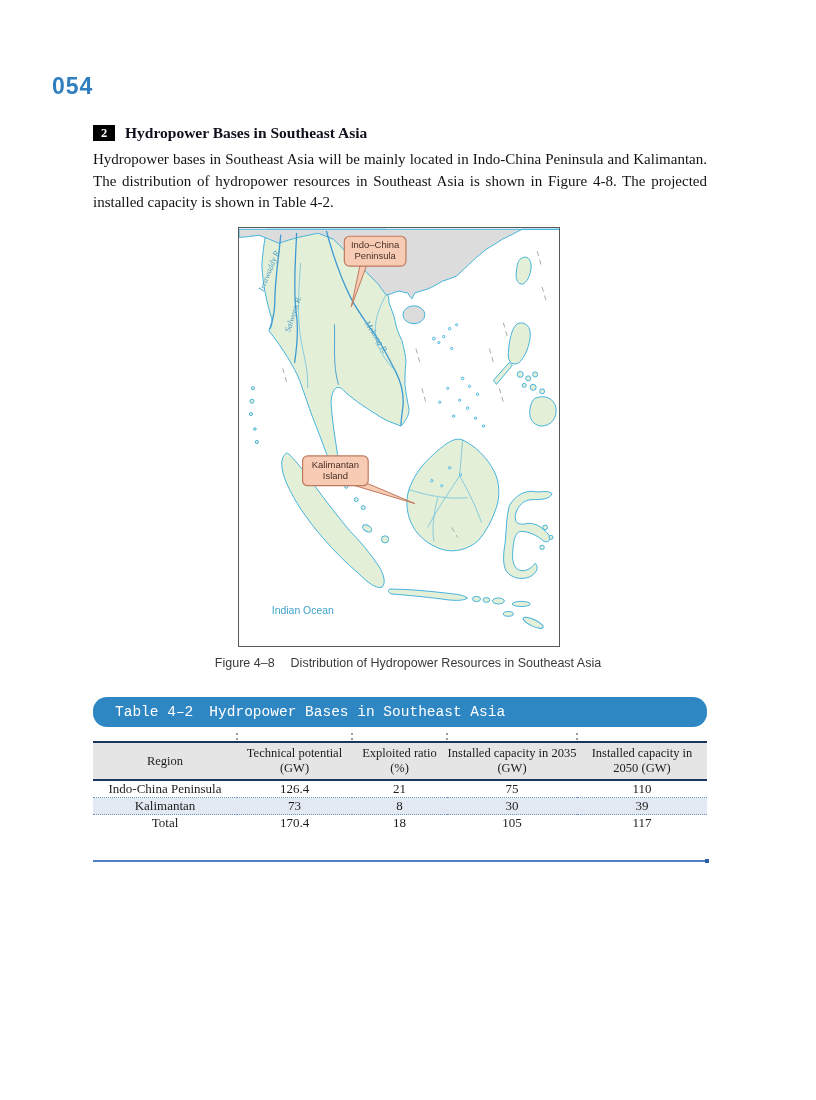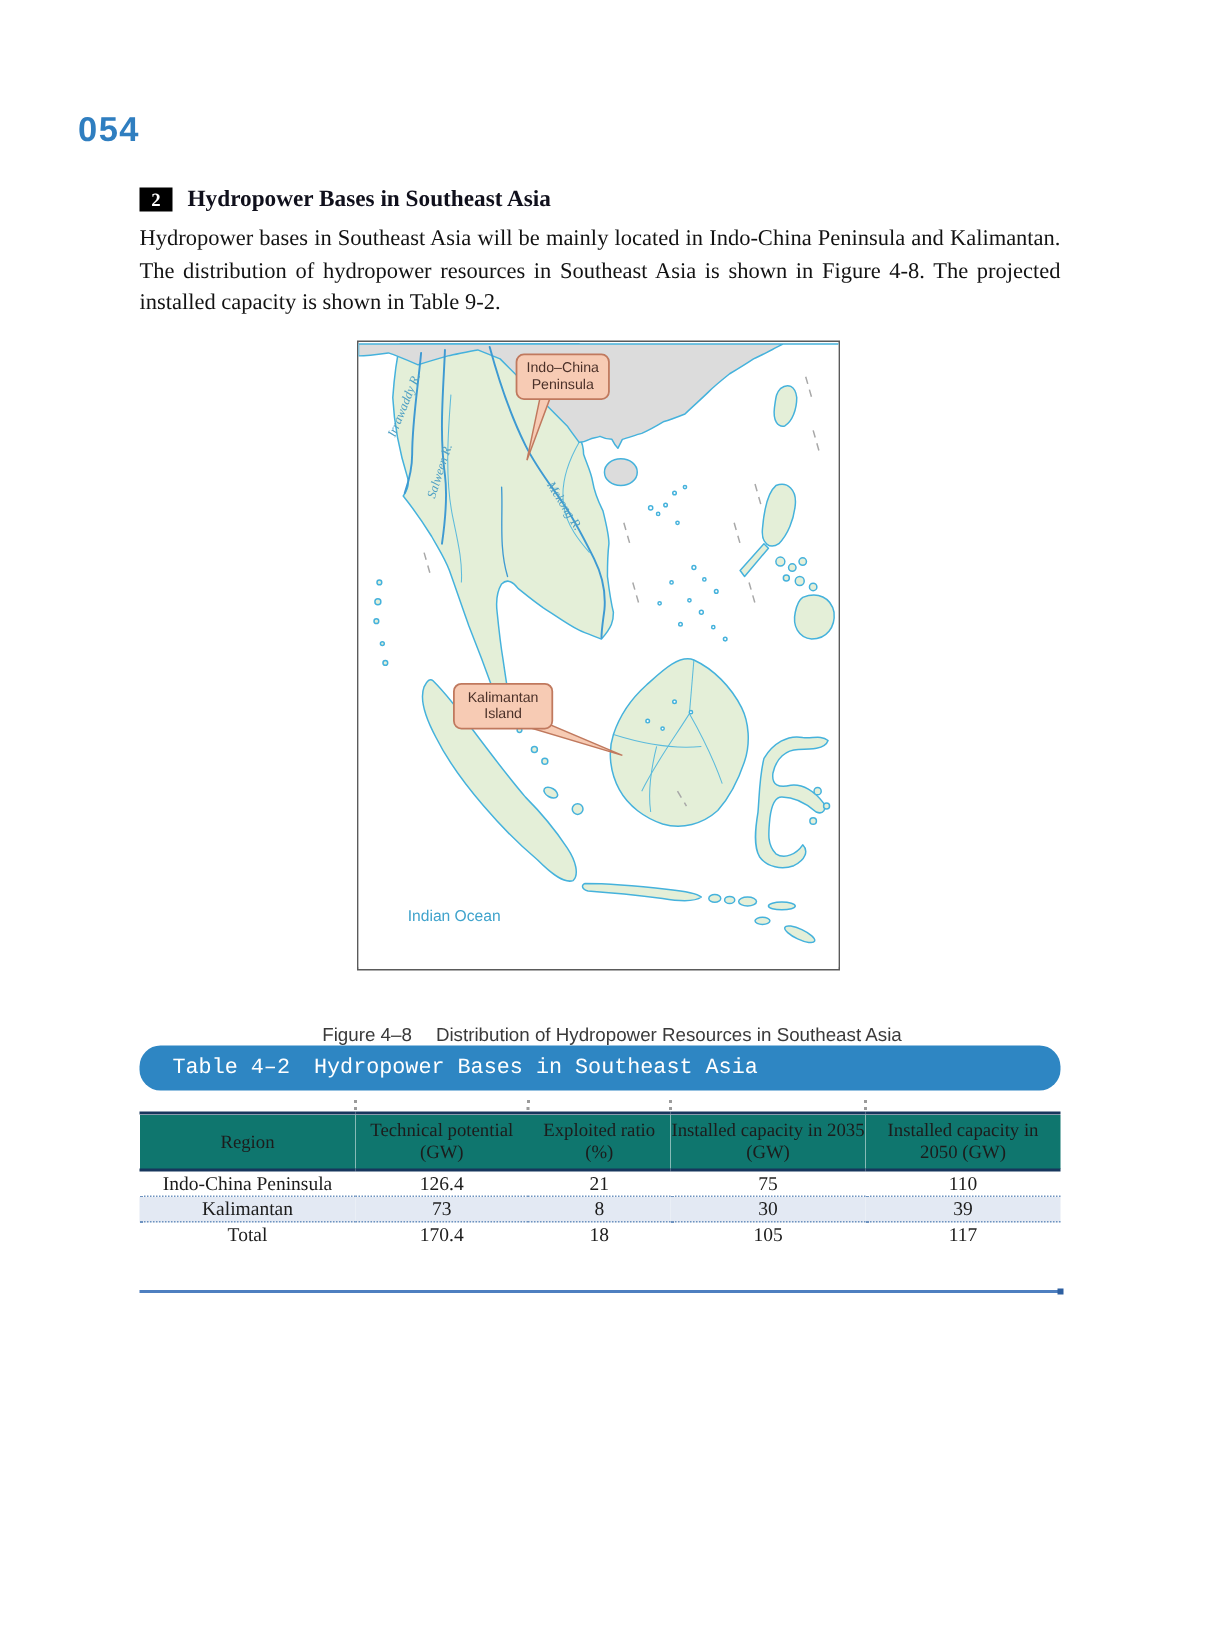--- a/index.html
+++ b/index.html
@@ -36,21 +36,21 @@
 
   .map-figure {
     position: absolute; left: 238px; top: 227px; width: 322px; height: 420px;
     border: 1px solid #5a5a5a; background: #fff;
   }
   .map-figure svg { display: block; width: 100%; height: 100%; }
 
   .figure-caption {
     position: absolute; left: 0; top: 656px; width: 816px;
     text-align: center; font-family: "Liberation Sans", sans-serif;
-    font-size: 12.5px; color: #3a3a3a; margin-top: 27px;
+    font-size: 12.5px; color: #3a3a3a;
   }
   .figure-caption .cap-text { margin-left: 16px; }
 
   .table-title-bar {
     position: absolute; left: 93px; top: 697px; width: 614px; height: 30px;
     background: #2E86C3; border-radius: 14px;
     display: flex; align-items: center; padding-left: 22px;
     font-family: Liberation Mono, monospace;
     font-size: 14.5px; color: #ffffff;
   }
@@ -58,21 +58,21 @@
 
   .data-table {
     position: absolute; left: 93px; top: 741px; width: 614px;
     border-collapse: collapse; table-layout: fixed;
   }
   .data-table th, .data-table td {
     text-align: center; vertical-align: middle;
     font-family: "Liberation Serif", serif; color: #1c1c1c;
   }
   .data-table thead tr {
-    background: #0f766e; height: 38px;
+    background: #e5e5e5; height: 38px;
     border-top: 2px solid #17365D; border-bottom: 2px solid #17365D;
   }
   .data-table th { font-weight: normal; font-size: 12.5px; line-height: 15px; position: relative; }
   .data-table th:not(:first-child)::before {
     content: ""; position: absolute; left: -1px; top: -10px; height: 7px;
     border-left: 2px dotted #9b9b9b;
   }
   .data-table tbody tr { height: 17px; }
   .data-table tbody td { font-size: 13px; }
   .row-sep td { border-bottom: 1px dotted #6E93C0; }
@@ -100,21 +100,21 @@
 
 <div class="page">
 
   <div class="page-number">054</div>
 
   <div class="section-heading">
     <span class="section-num">2</span>
     <span class="section-title">Hydropower Bases in Southeast Asia</span>
   </div>
 
-  <div class="paragraph">Hydropower bases in Southeast Asia will be mainly located in Indo-China Peninsula and Kalimantan. The distribution of hydropower resources in Southeast Asia is shown in Figure 4-8. The projected installed capacity is shown in Table 9-2.</div>
+  <div class="paragraph">Hydropower bases in Southeast Asia will be mainly located in Indo-China Peninsula and Kalimantan. The distribution of hydropower resources in Southeast Asia is shown in Figure 4-8. The projected installed capacity is shown in Table 4-2.</div>
 
   <div class="map-figure">
     <svg viewBox="0 0 322 418" xmlns="http://www.w3.org/2000/svg">
 
       <rect x="0" y="0" width="322" height="418" fill="#ffffff"></rect>
 
       <g fill="#E4EFD8" stroke="#45B2DC" stroke-width="1" stroke-linejoin="round">
 
         <path d="M28,0 L148,0 L148,62
           C150,66 151,70 151,74 C153,80 156,86 157,92 C158,98 160,104 164,112

